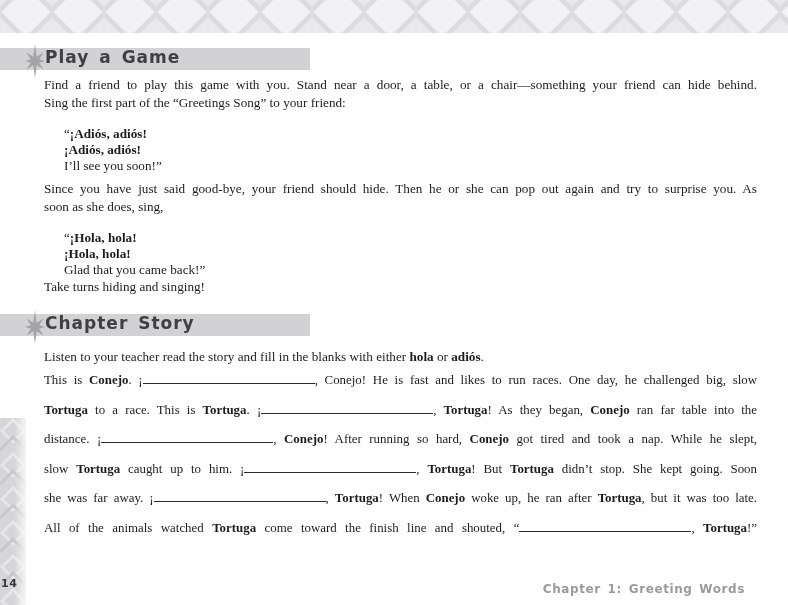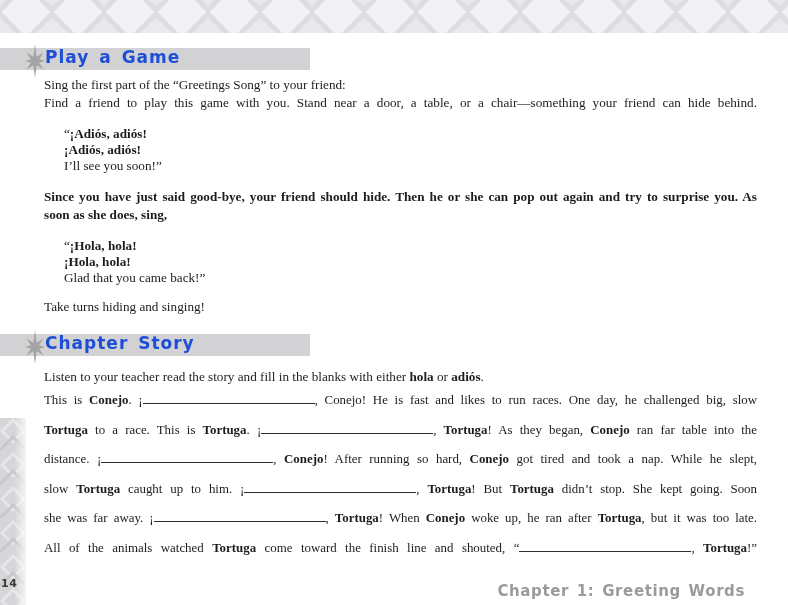--- a/index.html
+++ b/index.html
@@ -11,36 +11,36 @@
   }
   .banner{position:absolute;top:0;left:0;display:block;}
   .side-strip{position:absolute;left:0;top:418px;display:block;}
 
   .content{position:absolute;top:33px;left:0;right:0;padding:0 31px 0 44px;}
 
   .heading{position:relative;height:22px;background:#d2d2d4;width:310px;margin:15px 0 0 -44px;}
   .heading .title{
     position:absolute;left:45px;top:-1px;
     font-family:"DejaVu Sans", sans-serif;font-weight:700;
-    font-size:17px;letter-spacing:1px;word-spacing:3px;color:#1d4ed8;
+    font-size:17px;letter-spacing:1px;word-spacing:3px;color:#404040;
     white-space:nowrap;
   }
   .heading .star{position:absolute;left:24px;top:-4px;}
   .h2{margin-top:18px;}
 
   .para{font-size:13.2px;line-height:18px;text-align:justify;}
   .p1{margin-top:6px;}
-  .p2{margin-top:14px;font-weight:bold;}
+  .p2{margin-top:6px;}
   .para .line{text-align:justify;text-align-last:justify;white-space:nowrap;}
   .para .line.last{text-align-last:left;}
 
   .song{margin-top:14px;padding-left:20px;font-size:13.2px;line-height:16px;}
   .song .line{white-space:nowrap;}
 
-  .outro{margin-top:12px;font-size:13.2px;line-height:18px;}
+  .outro{margin-top:0;font-size:13.2px;line-height:18px;}
 
   .instructions{margin-top:12px;font-size:13.2px;line-height:18px;}
 
   .story{font-size:12.9px;}
   .story-line{height:29.5px;line-height:29.5px;white-space:nowrap;}
   .story-line.jl{text-align:justify;text-align-last:justify;white-space:normal;}
 
   .b{font-weight:bold;}
   .blank{
     display:inline-block;width:172px;height:2px;
@@ -48,21 +48,21 @@
   }
 
   .page-num{
     position:absolute;left:1px;top:577px;
     font-family:"DejaVu Sans", sans-serif;font-weight:700;
     font-size:11px;color:#3a3a3c;letter-spacing:0.5px;
   }
   .chapter-label{
     position:absolute;right:43px;top:582px;
     font-family:"DejaVu Sans", sans-serif;font-weight:700;
-    font-size:15px;color:#9b9b9d;letter-spacing:0.6px;word-spacing:2px;
+    font-size:12px;color:#9b9b9d;letter-spacing:0.6px;word-spacing:2px;
   }
 </style>
 </head>
 <body>
 
 <svg class="banner" width="788" height="33" aria-hidden="true">
   <defs>
     <pattern id="bp" width="52" height="52" patternUnits="userSpaceOnUse">
       <rect width="52" height="52" fill="#eaeaec"></rect>
       <path d="M26 -16 L54 12 26 40 -2 12 Z" fill="#f2f2f4" stroke="#dddde0" stroke-width="5"></path>
@@ -92,22 +92,22 @@
 <div class="content">
 
   <div class="heading">
     <svg class="star" width="22" height="34" viewBox="0 0 22 34" aria-hidden="true">
       <polygon fill="#a4a4a6" points="11,0 12.7,12.8 19.5,8.5 15.2,15.3 21,17 15.2,18.7 19.5,25.5 12.7,21.2 11,34 9.3,21.2 2.5,25.5 6.8,18.7 1,17 6.8,15.3 2.5,8.5 9.3,12.8"></polygon>
     </svg>
     <span class="title">Play a Game</span>
   </div>
 
   <div class="para p1">
+    <div class="line"><span>Find a friend to play this game with you. Stand near a door, a table, or a chair—something your friend can hide behind.</span></div>
     <div class="line last"><span>Sing the first part of the “Greetings Song” to your friend:</span></div>
-    <div class="line"><span>Find a friend to play this game with you. Stand near a door, a table, or a chair—something your friend can hide behind.</span></div>
   </div>
 
   <div class="song">
     <div class="line"><span>“</span><span class="b">¡Adiós, adiós!</span></div>
     <div class="line"><span class="b">¡Adiós, adiós!</span></div>
     <div class="line"><span>I’ll see you soon!”</span></div>
   </div>
 
   <div class="para p2">
     <div class="line"><span>Since you have just said good-bye, your friend should hide. Then he or she can pop out again and try to surprise you. As</span></div>

